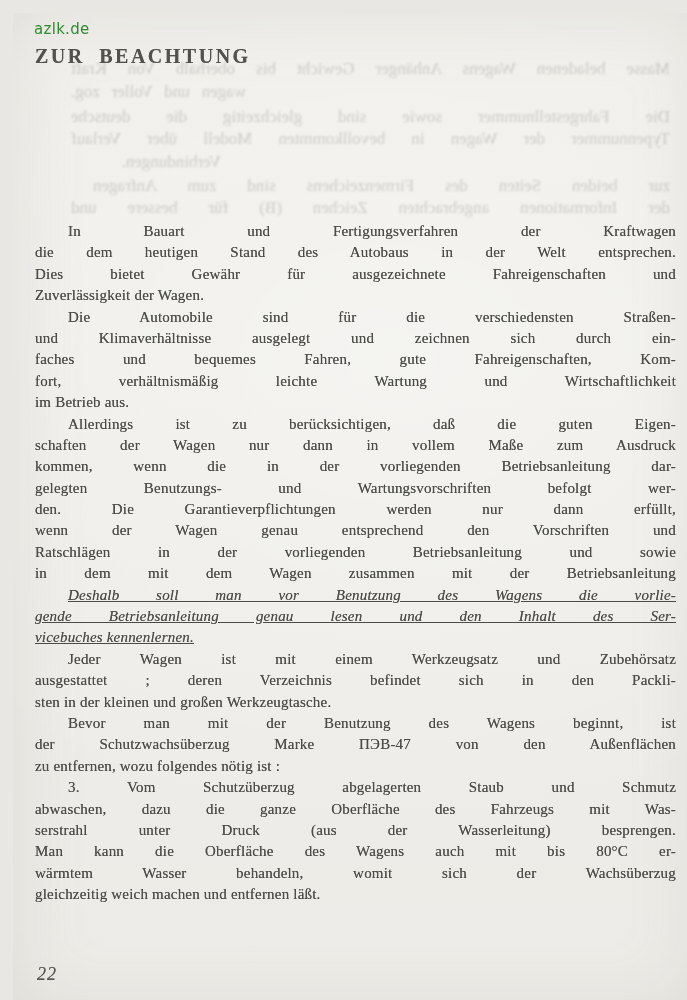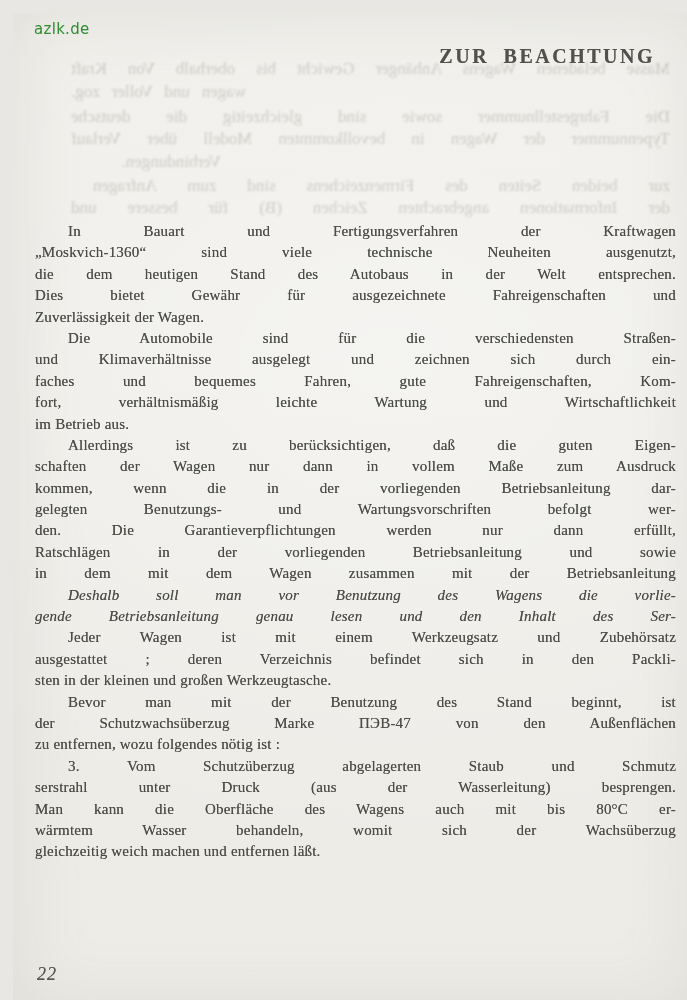--- a/index.html
+++ b/index.html
@@ -27,21 +27,21 @@
     font-family: "DejaVu Sans", "Liberation Sans", sans-serif;
     font-size: 15px;
     color: #2e8b2e;
     letter-spacing: 0.3px;
   }
   .title {
     position: absolute;
     top: 32px;
     left: 22px;
     width: 620px;
-    text-align: right;
+    text-align: left;
     font-size: 20px;
     font-weight: bold;
     letter-spacing: 2.5px;
     word-spacing: 7px;
     color: #53514c;
     text-shadow: 0 0 0.6px rgba(83,81,76,0.55);
   }
   
   .bleed {
     position: absolute;
@@ -82,21 +82,21 @@
     line-height: 21.4px;
     height: 21.4px;
     white-space: nowrap;
     text-align: justify;
     text-align-last: justify;
     letter-spacing: 0.2px;
     text-shadow: 0 0 0.55px rgba(75,75,71,0.75);
   }
   .line.first { text-indent: 33px; }
   .line.lastleft { text-align-last: left; }
-  .line.italic { font-style: italic; }
+  .line.italic { font-style: italic; text-decoration: underline; }
 
   .pagenum {
     position: absolute;
     left: 24px;
     top: 951px;
     font-size: 18px;
     color: #55544f;
     letter-spacing: 1px;
     text-shadow: 0 0 0.5px rgba(85,84,79,0.6);
     font-style: italic;
@@ -116,45 +116,47 @@
       <div class="bline">wagen und Voller zog.</div>
       <div class="bline">Die Fahrgestellnummer sowie sind gleichzeitig die deutsche</div>
       <div class="bline">Typennummer der Wagen in bevollkommten Modell über Verlauf</div>
       <div class="bline">Verbindungen.</div>
       <div class="bline">zur beiden Seiten des Firmenzeichens sind zum Anfragen</div>
       <div class="bline">der Informationen angebrachten Zeichen (B) für bessere und</div>
     </div>
 
   <div class="textblock">
       <div class="line first">In Bauart und Fertigungsverfahren der Kraftwagen</div>
-      <div class="line">„Moskvich-1360“ sind viele technische Neuheiten ausgenutzt,</div>
       <div class="line">die dem heutigen Stand des Autobaus in der Welt entsprechen.</div>
       <div class="line">Dies bietet Gewähr für ausgezeichnete Fahreigenschaften und</div>
       <div class="line lastleft">Zuverlässigkeit der Wagen.</div>
       <div class="line first">Die Automobile sind für die verschiedensten Straßen-</div>
       <div class="line">und Klimaverhältnisse ausgelegt und zeichnen sich durch ein-</div>
       <div class="line">faches und bequemes Fahren, gute Fahreigenschaften, Kom-</div>
       <div class="line">fort, verhältnismäßig leichte Wartung und Wirtschaftlichkeit</div>
       <div class="line lastleft">im Betrieb aus.</div>
       <div class="line first">Allerdings ist zu berücksichtigen, daß die guten Eigen-</div>
       <div class="line">schaften der Wagen nur dann in vollem Maße zum Ausdruck</div>
       <div class="line">kommen, wenn die in der vorliegenden Betriebsanleitung dar-</div>
       <div class="line">gelegten Benutzungs- und Wartungsvorschriften befolgt wer-</div>
       <div class="line">den. Die Garantieverpflichtungen werden nur dann erfüllt,</div>
+      <div class="line">wenn der Wagen genau entsprechend den Vorschriften und</div>
       <div class="line">Ratschlägen in der vorliegenden Betriebsanleitung und sowie</div>
       <div class="line">in dem mit dem Wagen zusammen mit der Betriebsanleitung</div>
       <div class="line first italic">Deshalb soll man vor Benutzung des Wagens die vorlie-</div>
       <div class="line italic">gende Betriebsanleitung genau lesen und den Inhalt des Ser-</div>
+      <div class="line lastleft italic">vicebuches kennenlernen.</div>
       <div class="line first">Jeder Wagen ist mit einem Werkzeugsatz und Zubehörsatz</div>
       <div class="line">ausgestattet ; deren Verzeichnis befindet sich in den Packli-</div>
       <div class="line lastleft">sten in der kleinen und großen Werkzeugtasche.</div>
-      <div class="line first">Bevor man mit der Benutzung des Stand beginnt, ist</div>
+      <div class="line first">Bevor man mit der Benutzung des Wagens beginnt, ist</div>
       <div class="line">der Schutzwachsüberzug Marke ПЭВ-47 von den Außenflächen</div>
       <div class="line lastleft">zu entfernen, wozu folgendes nötig ist :</div>
       <div class="line first">3. Vom Schutzüberzug abgelagerten Staub und Schmutz</div>
+      <div class="line">abwaschen, dazu die ganze Oberfläche des Fahrzeugs mit Was-</div>
       <div class="line">serstrahl unter Druck (aus der Wasserleitung) besprengen.</div>
       <div class="line">Man kann die Oberfläche des Wagens auch mit bis 80°C er-</div>
       <div class="line">wärmtem Wasser behandeln, womit sich der Wachsüberzug</div>
       <div class="line lastleft">gleichzeitig weich machen und entfernen läßt.</div>
     </div>
 
   <div class="pagenum">22</div>
 
 </div>
 

